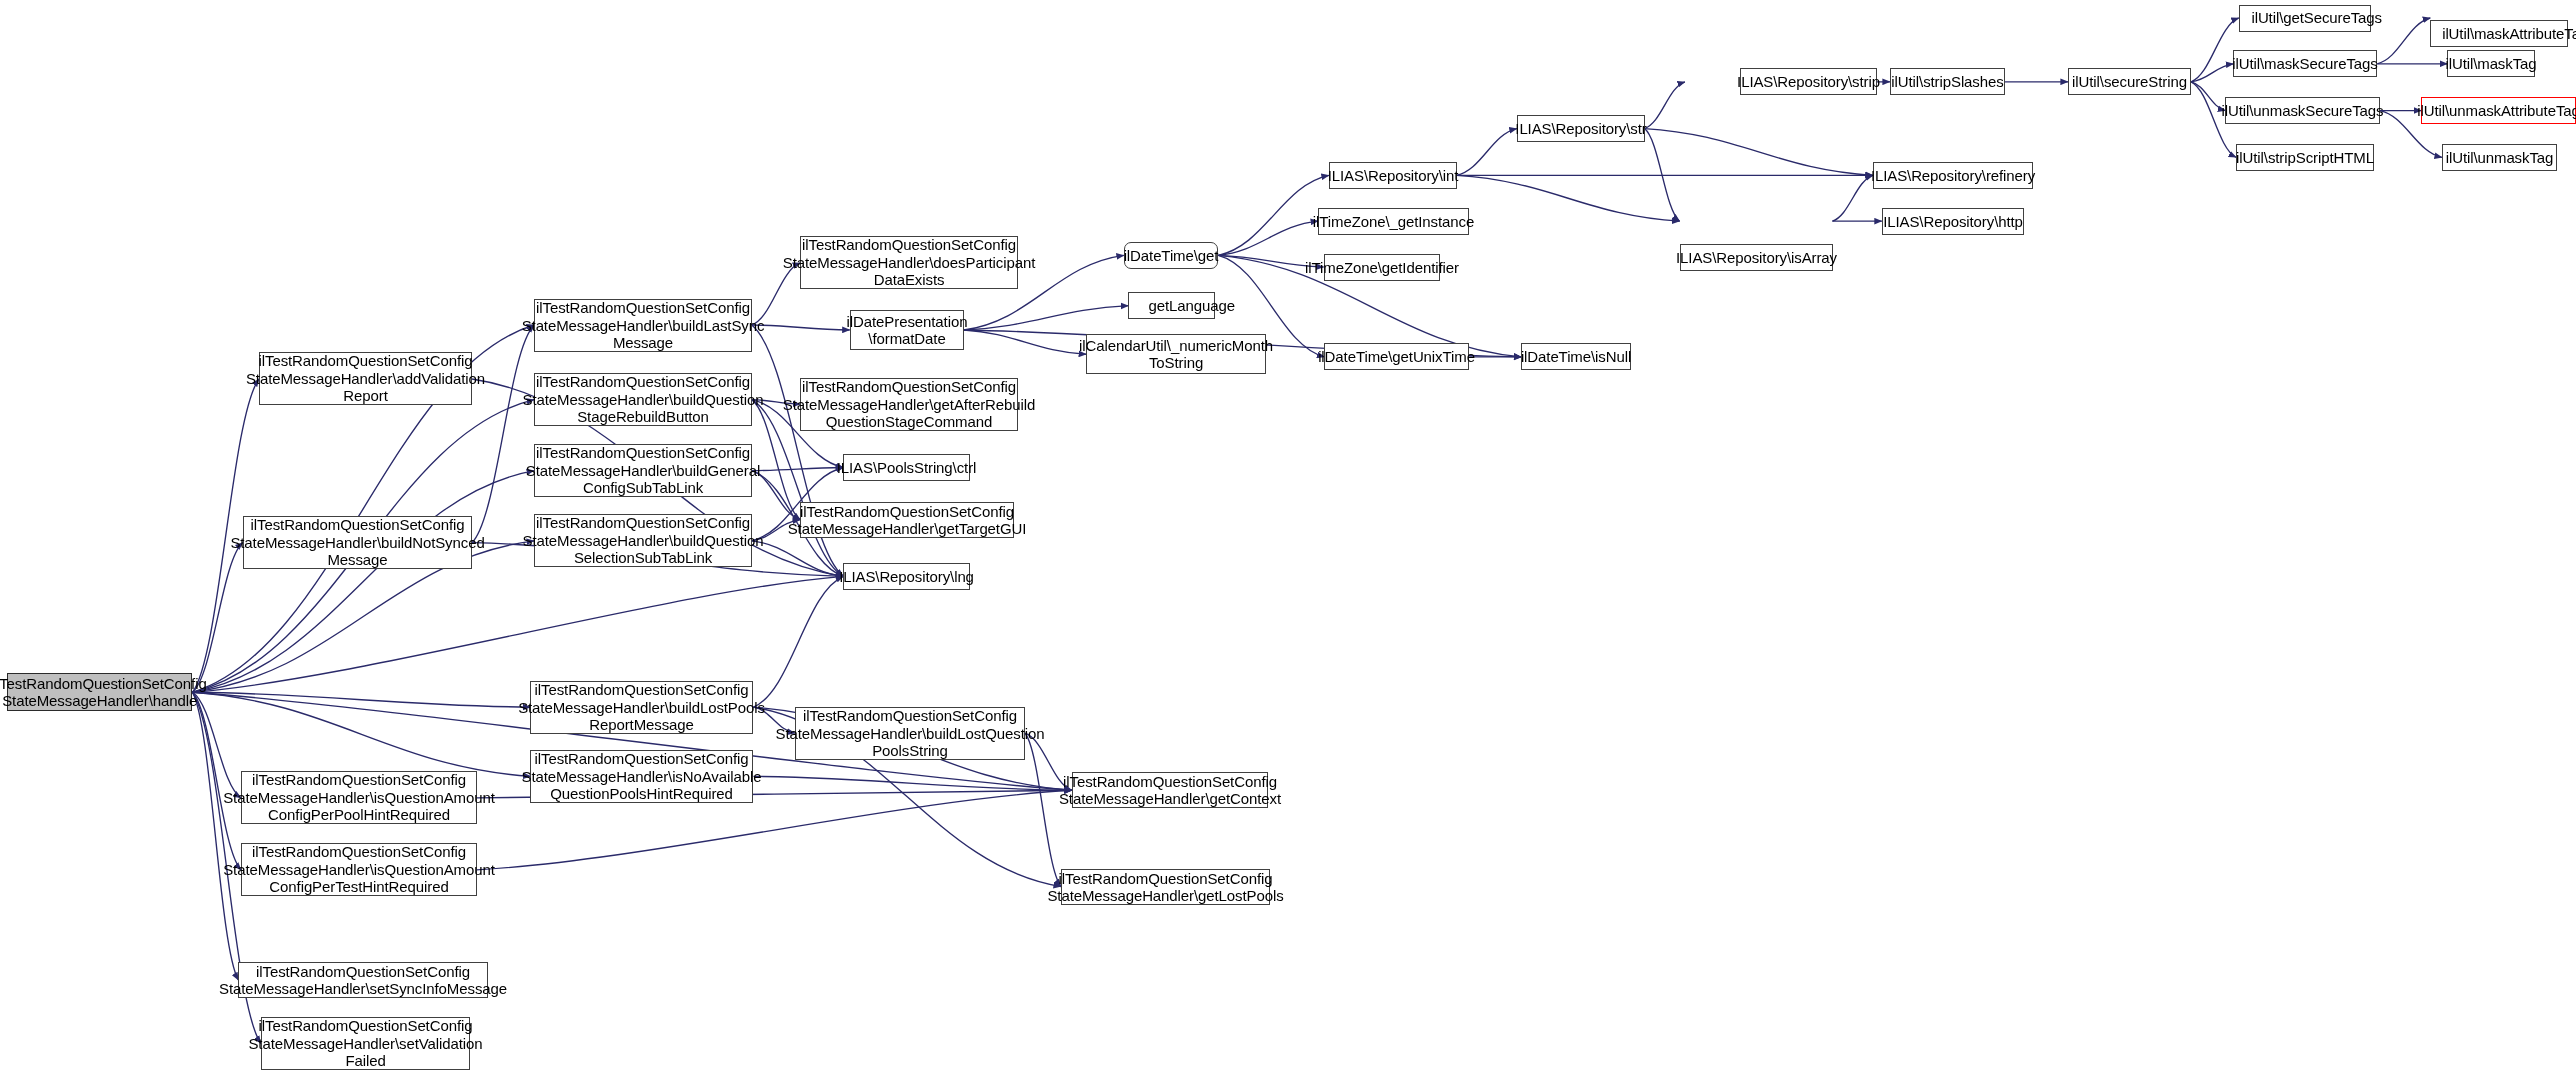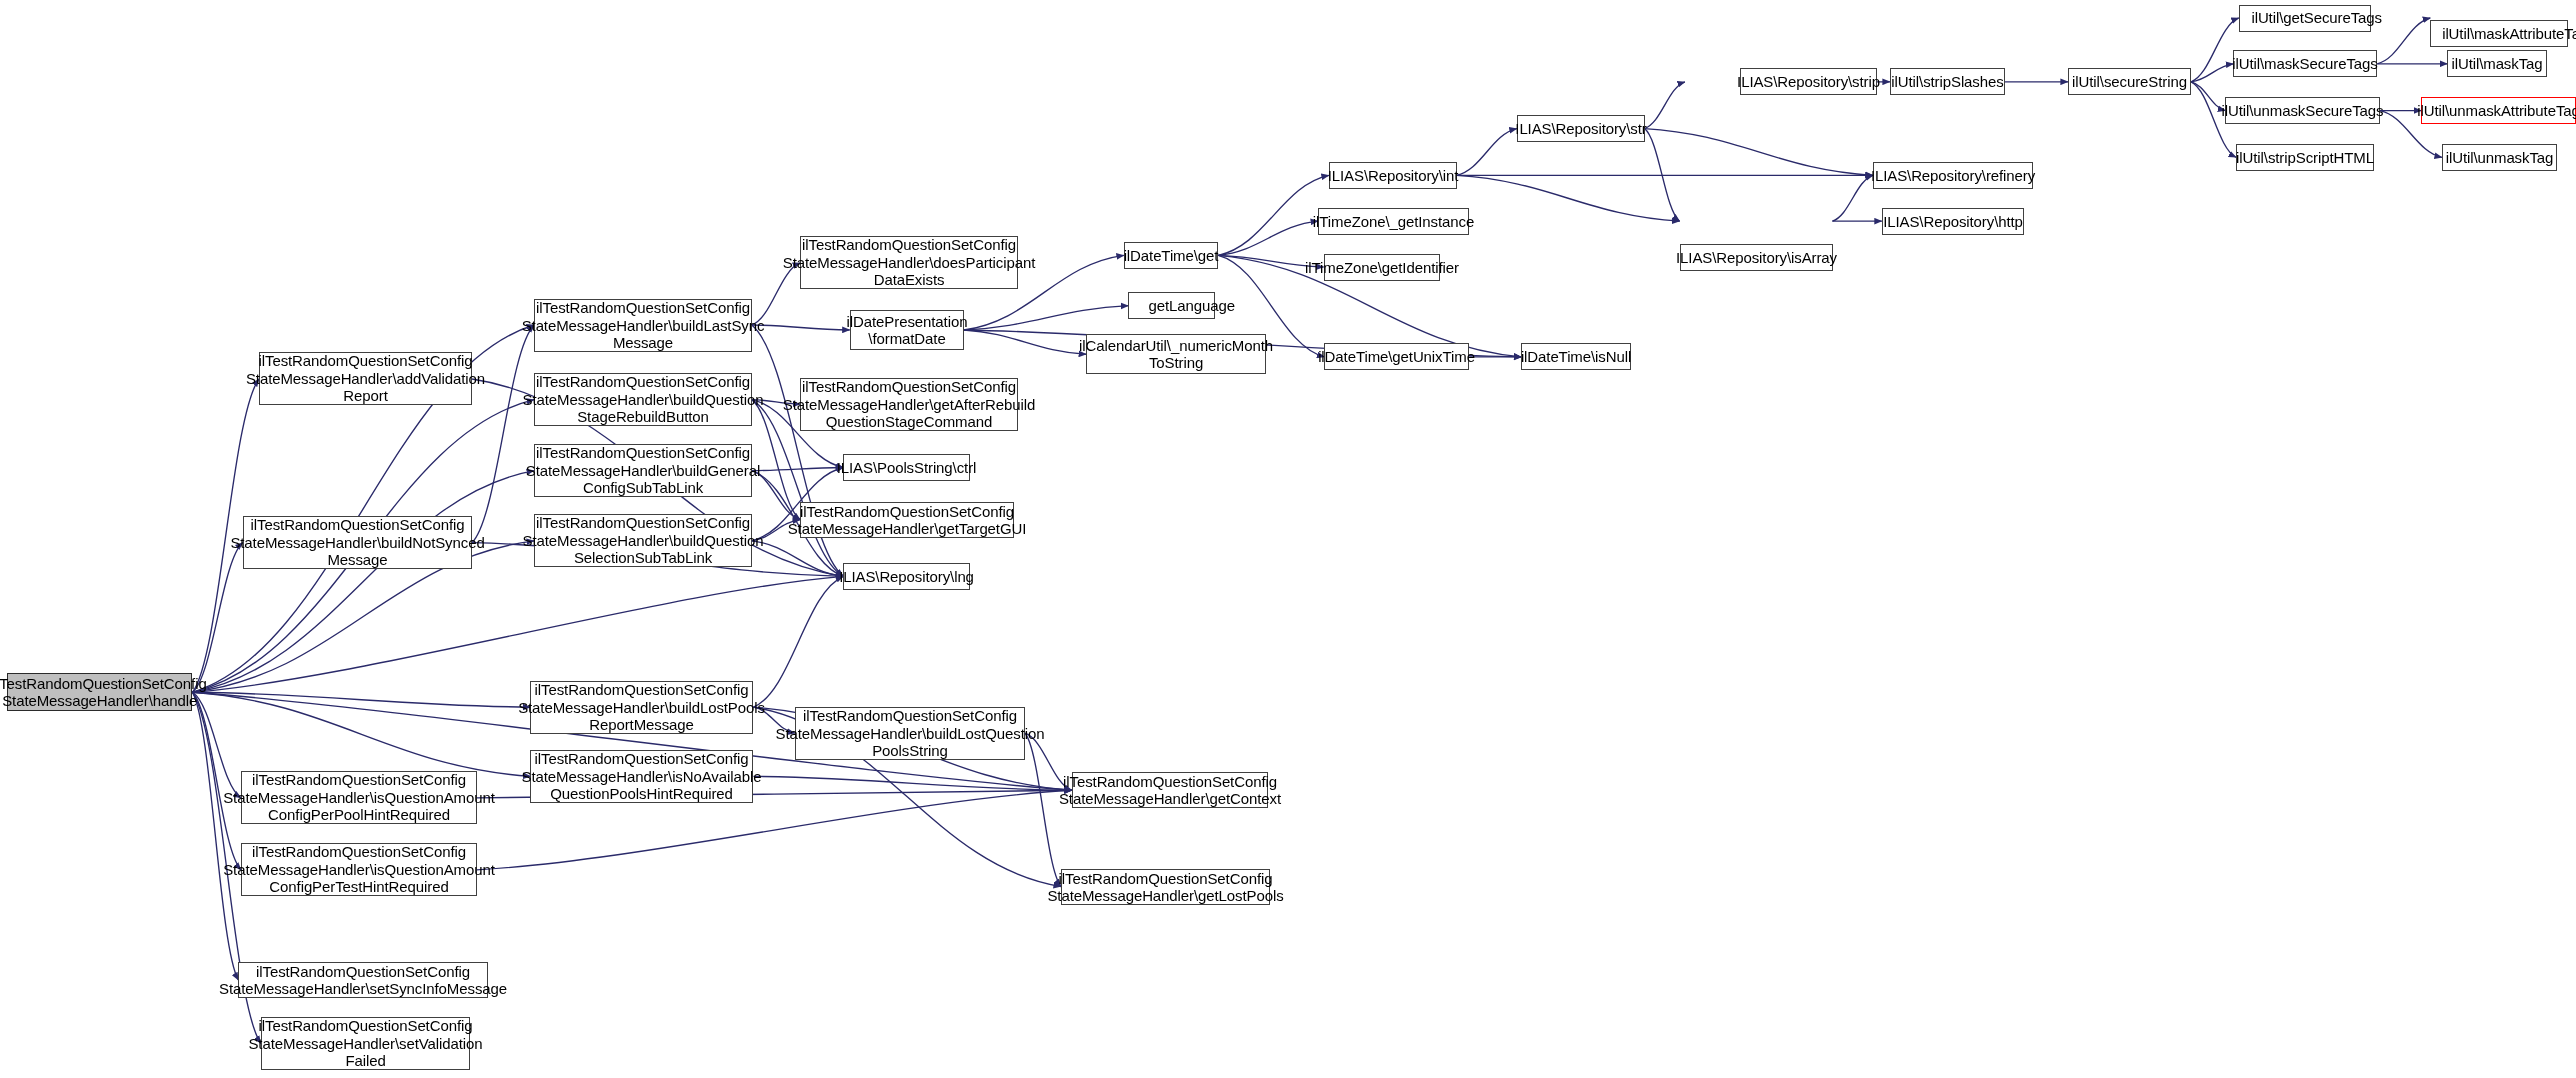--- a/index.html
+++ b/index.html
@@ -187,21 +187,21 @@
 PoolsString</span>
       </div>
       <div class="node" style="left: 1072px; top: 772px; width: 196px; height: 36px;">
         <span>ilTestRandomQuestionSetConfig
 StateMessageHandler\getContext</span>
       </div>
       <div class="node" style="left: 1061px; top: 869px; width: 209px; height: 36px;">
         <span>ilTestRandomQuestionSetConfig
 StateMessageHandler\getLostPools</span>
       </div>
-      <div class="node" style="left: 1124px; top: 242px; width: 94px; height: 27px;">
+      <div class="node" style="left: 1124px; top: 242px; width: 94px; height: 27px; border-radius: 7px;">
         <span>ilDateTime\get</span>
       </div>
       <div class="node" style="left: 1128px; top: 292px; width: 87px; height: 27px; padding-left: 44px;">
         <span>getLanguage</span>
       </div>
       <div class="node" style="left: 1086px; top: 334px; width: 180px; height: 40px;">
         <span>ilCalendarUtil\_numericMonth
 ToString</span>
       </div>
       <div class="node" style="left: 1324px; top: 343px; width: 145px; height: 27px;">
@@ -248,21 +248,21 @@
       </div>
       <div class="node" style="left: 2225px; top: 97px; width: 155px; height: 27px;">
         <span>ilUtil\unmaskSecureTags</span>
       </div>
       <div class="node" style="left: 2236px; top: 144px; width: 138px; height: 27px;">
         <span>ilUtil\stripScriptHTML</span>
       </div>
       <div class="node" style="left: 2430px; top: 20px; width: 138px; height: 27px; padding-left: 36px;">
         <span>ilUtil\maskAttributeTag</span>
       </div>
-      <div class="node" style="left: 2447px; top: 50px; width: 100px; height: 27px;">
+      <div class="node" style="left: 2447px; top: 50px; width: 88px; height: 27px;">
         <span>ilUtil\maskTag</span>
       </div>
       <div class="node highlight" style="left: 2421px; top: 97px; width: 155px; height: 27px;">
         <span>ilUtil\unmaskAttributeTag</span>
       </div>
       <div class="node" style="left: 2442px; top: 144px; width: 115px; height: 27px;">
         <span>ilUtil\unmaskTag</span>
       </div>
     </div>
 </div>

